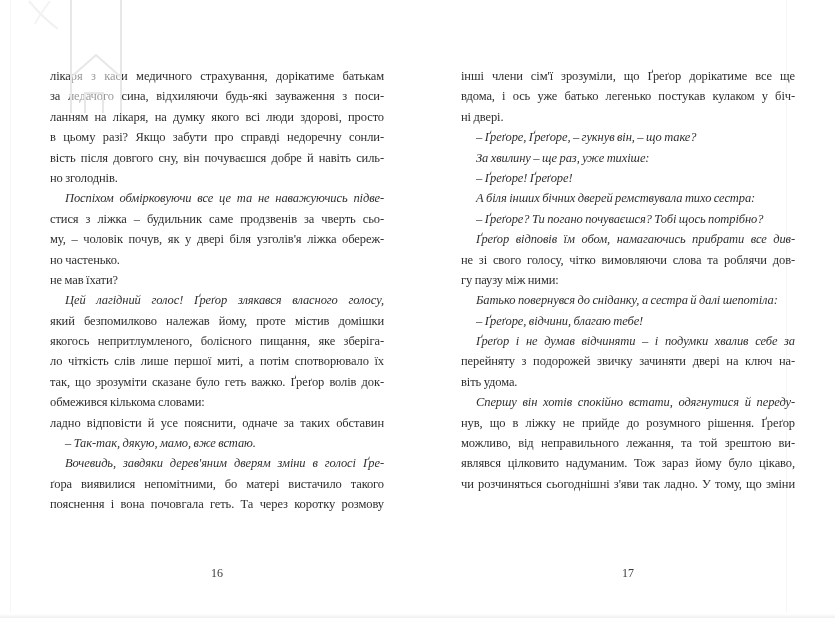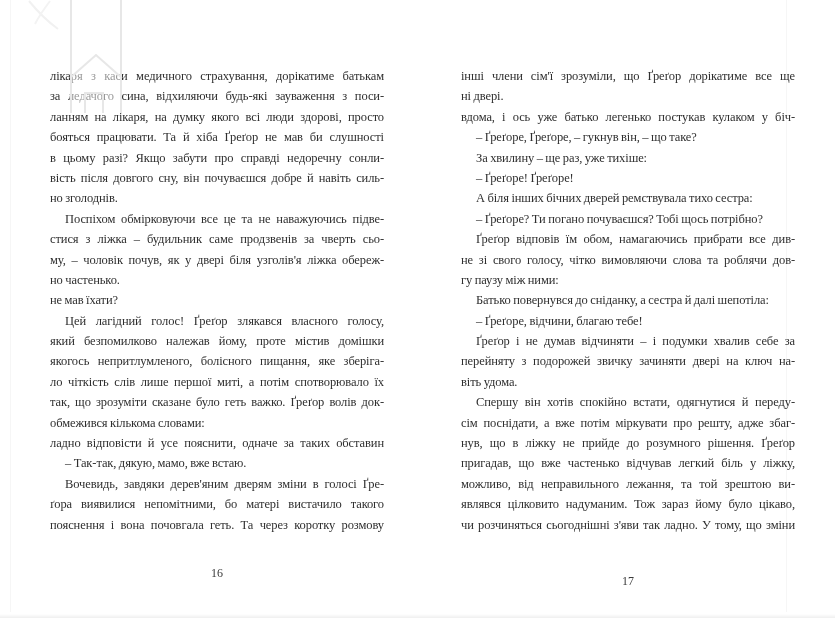--- a/index.html
+++ b/index.html
@@ -26,31 +26,31 @@
   .textblock.left  { left: 50px; }
   .textblock.right { left: 461px; }
   .line {
     height: 20.4px;
     line-height: 20.4px;
     text-align: justify;
     text-align-last: justify;
     overflow: hidden;
   }
   .line.l { text-align-last: left; }
-  .line.i { text-indent: 15px; }
+  .line.i { text-indent: 15px; font-style: italic; }
   .folio {
     position: absolute;
     top: 566px;
     width: 334px;
     text-align: center;
     font-size: 12px;
     color: #3a3a3a;
   }
   .folio.left  { left: 50px; text-align: center; }
-  .folio.right { left: 461px; margin-top: 8px; }
+  .folio.right { left: 461px; }
   .watermark {
     position: absolute;
     top: 0; left: 0;
     z-index: 5;
     pointer-events: none;
   }
   .edge-line {
     position: absolute;
     top: 0; bottom: 6px;
     width: 1px;
@@ -70,21 +70,20 @@
 
 <div class="book">
 
   <div class="edge-line left-edge"></div>
   <div class="edge-line right-edge"></div>
 
   <div class="textblock left">
       <div class="line">лікаря з каси медичного страхування, дорікатиме батькам</div>
       <div class="line">за ледачого сина, відхиляючи будь-які зауваження з поси-</div>
       <div class="line">ланням на лікаря, на думку якого всі люди здорові, просто</div>
-      <div class="line">бояться працювати. Та й хіба Ґреґор не мав би слушності</div>
       <div class="line">в цьому разі? Якщо забути про справді недоречну сонли-</div>
       <div class="line">вість після довгого сну, він почуваєшся добре й навіть силь-</div>
       <div class="line l">но зголоднів.</div>
       <div class="line i">Поспіхом обмірковуючи все це та не наважуючись підве-</div>
       <div class="line">стися з ліжка – будильник саме продзвенів за чверть сьо-</div>
       <div class="line">му, – чоловік почув, як у двері біля узголів'я ліжка обереж-</div>
       <div class="line l">но частенько.</div>
       <div class="line l">не мав їхати?</div>
       <div class="line i">Цей лагідний голос! Ґреґор злякався власного голосу,</div>
       <div class="line">який безпомилково належав йому, проте містив домішки</div>
@@ -94,39 +93,37 @@
       <div class="line l">обмежився кількома словами:</div>
       <div class="line">ладно відповісти й усе пояснити, одначе за таких обставин</div>
       <div class="line i l">– Так-так, дякую, мамо, вже встаю.</div>
       <div class="line i">Вочевидь, завдяки дерев'яним дверям зміни в голосі Ґре-</div>
       <div class="line">ґора виявилися непомітними, бо матері вистачило такого</div>
       <div class="line">пояснення і вона почовгала геть. Та через коротку розмову</div>
     </div>
 
   <div class="textblock right">
       <div class="line">інші члени сім'ї зрозуміли, що Ґреґор дорікатиме все ще</div>
+      <div class="line">вдома, і ось уже батько легенько постукав кулаком у біч-</div>
       <div class="line l">ні двері.</div>
-      <div class="line">вдома, і ось уже батько легенько постукав кулаком у біч-</div>
       <div class="line i l">– Ґреґоре, Ґреґоре, – гукнув він, – що таке?</div>
       <div class="line i l">За хвилину – ще раз, уже тихіше:</div>
       <div class="line i l">– Ґреґоре! Ґреґоре!</div>
       <div class="line i l">А біля інших бічних дверей ремствувала тихо сестра:</div>
       <div class="line i l">– Ґреґоре? Ти погано почуваєшся? Тобі щось потрібно?</div>
       <div class="line i">Ґреґор відповів їм обом, намагаючись прибрати все див-</div>
       <div class="line">не зі свого голосу, чітко вимовляючи слова та роблячи дов-</div>
       <div class="line l">гу паузу між ними:</div>
       <div class="line i l">Батько повернувся до сніданку, а сестра й далі шепотіла:</div>
       <div class="line i l">– Ґреґоре, відчини, благаю тебе!</div>
       <div class="line i">Ґреґор і не думав відчиняти – і подумки хвалив себе за</div>
       <div class="line">перейняту з подорожей звичку зачиняти двері на ключ на-</div>
       <div class="line l">віть удома.</div>
       <div class="line i">Спершу він хотів спокійно встати, одягнутися й переду-</div>
-      <div class="line">сім поснідати, а вже потім міркувати про решту, адже збаг-</div>
       <div class="line">нув, що в ліжку не прийде до розумного рішення. Ґреґор</div>
-      <div class="line">пригадав, що вже частенько відчував легкий біль у ліжку,</div>
       <div class="line">можливо, від неправильного лежання, та той зрештою ви-</div>
       <div class="line">являвся цілковито надуманим. Тож зараз йому було цікаво,</div>
       <div class="line">чи розчиняться сьогоднішні з'яви так ладно. У тому, що зміни</div>
     </div>
 
   <div class="folio left">16</div>
 
   <div class="folio right">17</div>
 
   <svg class="watermark" width="200" height="140" viewBox="0 0 200 140">

